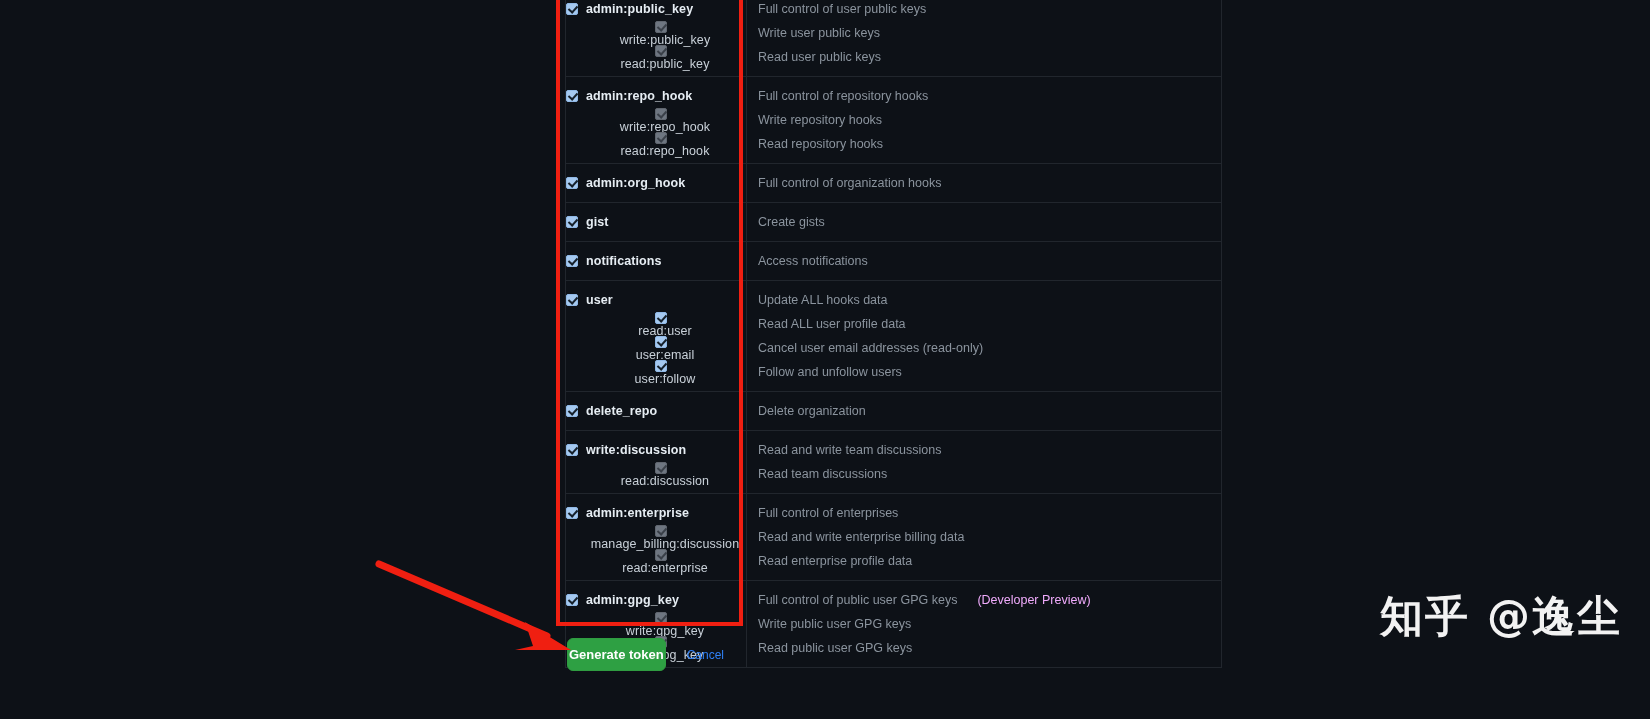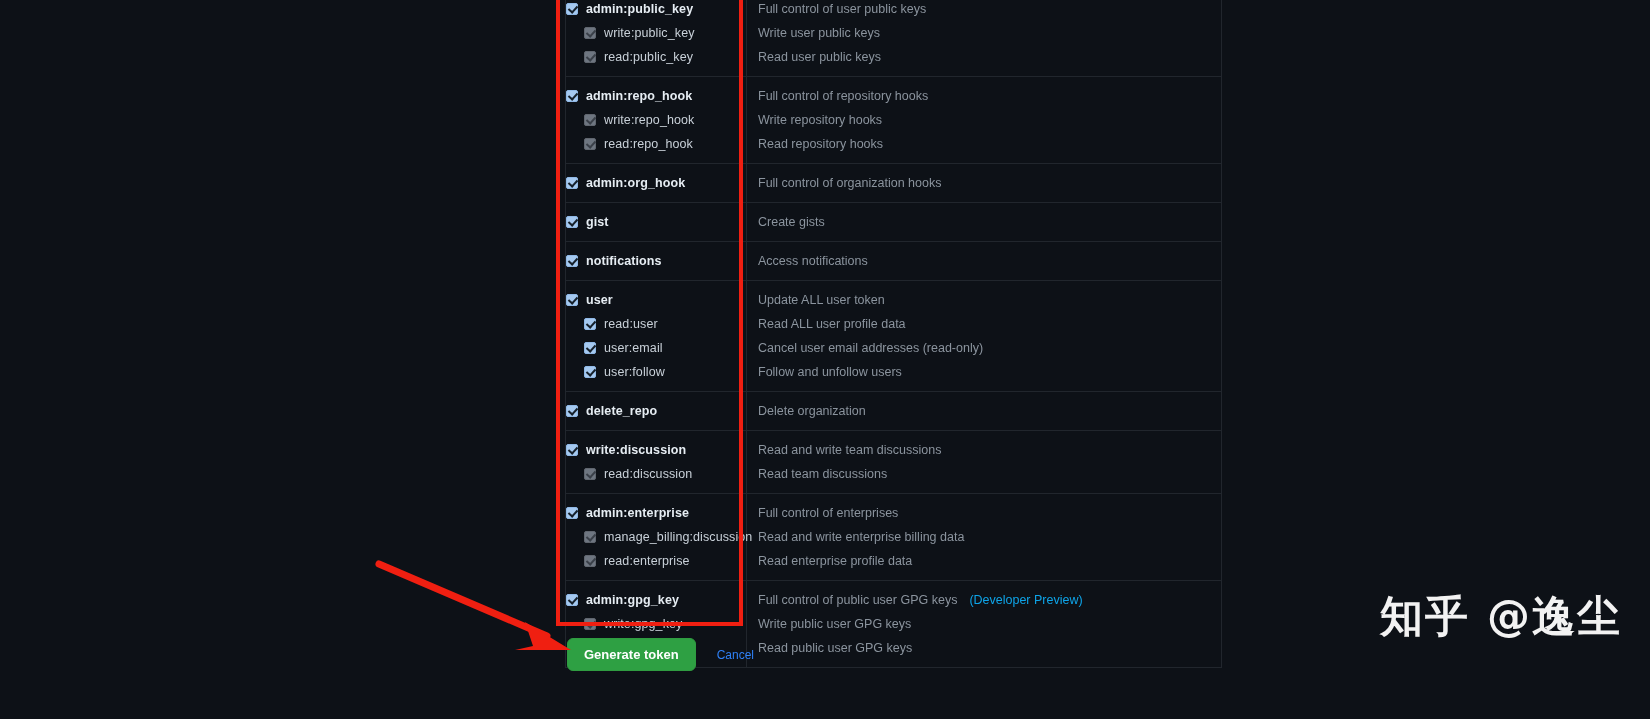--- a/index.html
+++ b/index.html
@@ -80,35 +80,35 @@
     transform: rotate(42deg);
   }
   .cb.off::after { border-color: #3a4049; }
 
   .scope-name {
     font-size: 12.5px;
     font-weight: bold;
     color: #e6edf3;
     letter-spacing: .1px;
   }
-  .scope-row.child { padding-left: 18px; }
+  .scope-row.child { padding-left: 18px; flex-direction: column; }
   .scope-row.child .scope-name {
     font-weight: normal;
     color: #c9d1d9;
   }
 
   .scope-desc {
     height: 24px;
     display: flex;
     align-items: center;
     font-size: 12.5px;
     color: #8b949e;
     white-space: nowrap;
   }
-  .dev-preview { color: #0ea5e9; margin-left: 12px; }
+  .dev-preview { color: #f0abfc; margin-left: 20px; }
 
   
   #red-box {
     position: absolute;
     left: 556px;
     top: -8px;
     width: 187px;
     height: 634px;
     border: 4px solid #f01f11;
     pointer-events: none;
@@ -134,21 +134,21 @@
     align-items: center;
   }
   #generate-token-button {
     background: #2ea043;
     color: #ffffff;
     border: 1px solid #2f9c41;
     border-radius: 6px;
     font-family: "Liberation Sans", sans-serif;
     font-size: 13px;
     font-weight: bold;
-    padding: 9px 16px;
+    padding: 9px 1px;
     cursor: pointer;
     line-height: 1;
   }
   #cancel-link {
     color: #2f81f7;
     font-size: 12px;
     margin-left: 21px;
     text-decoration: none;
     cursor: pointer;
   }
@@ -258,21 +258,21 @@
         <div class="scope-row child">
           <span class="cb on"></span>
           <span class="scope-name">user:email</span>
         </div>
         <div class="scope-row child">
           <span class="cb on"></span>
           <span class="scope-name">user:follow</span>
         </div>
       </div>
       <div class="group-right">
-        <div class="scope-desc">Update ALL user token</div>
+        <div class="scope-desc">Update ALL hooks data</div>
         <div class="scope-desc">Read ALL user profile data</div>
         <div class="scope-desc">Cancel user email addresses (read-only)</div>
         <div class="scope-desc">Follow and unfollow users</div>
       </div>
     </div>
     <div class="scope-group">
       <div class="group-left">
         <div class="scope-row">
           <span class="cb on"></span>
           <span class="scope-name">delete_repo</span>

